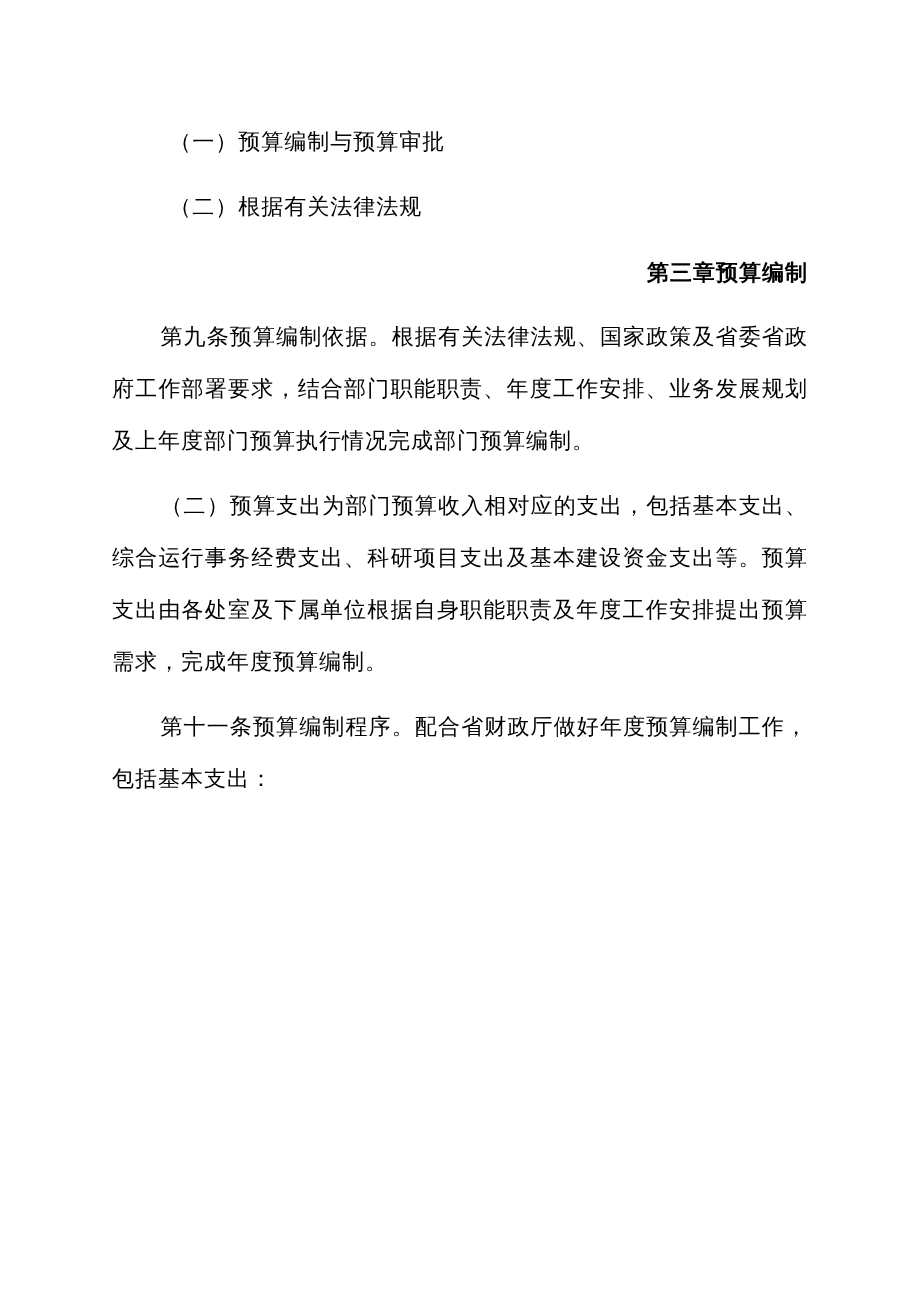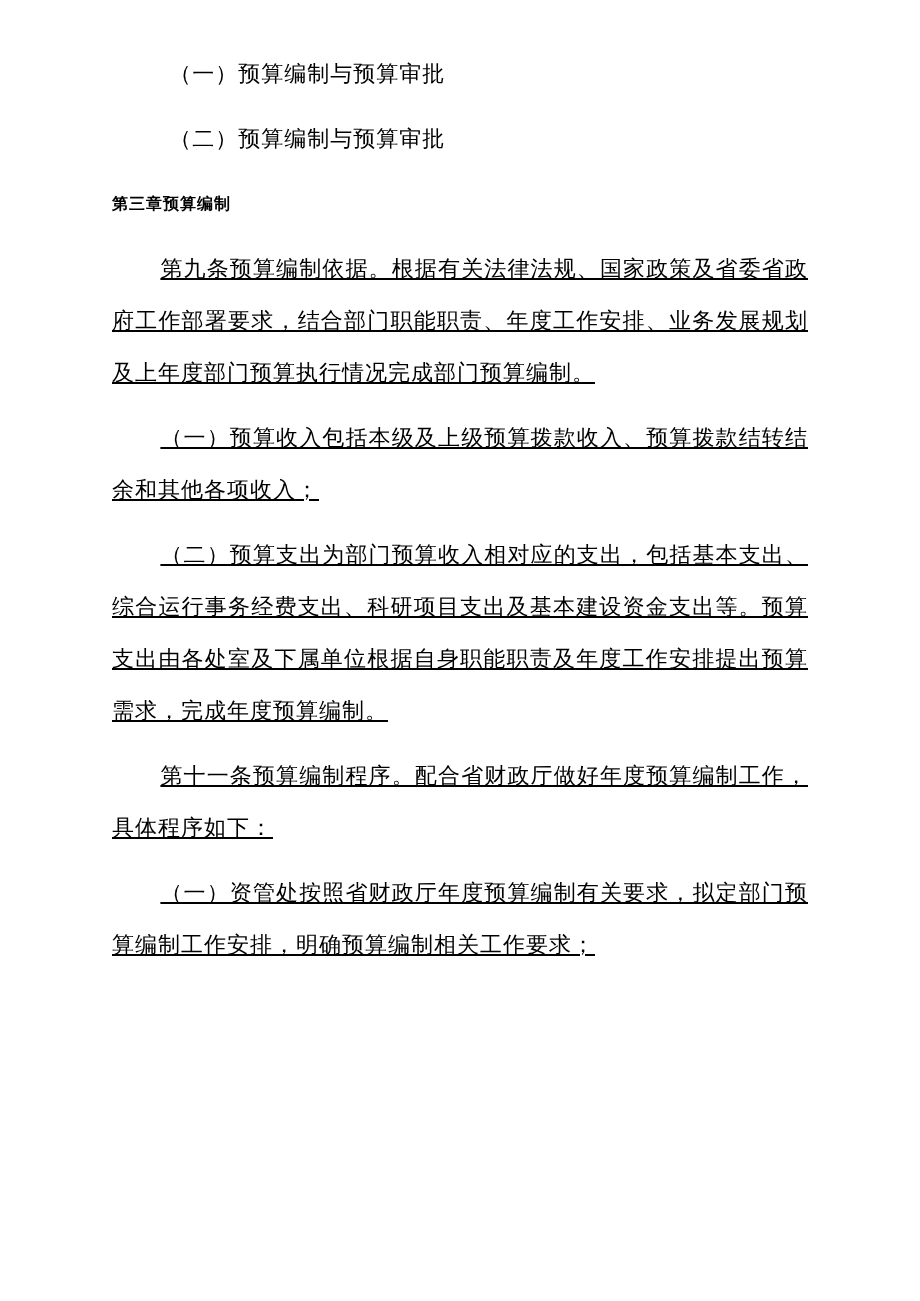--- a/index.html
+++ b/index.html
@@ -11,60 +11,57 @@
     height: 1301px;
     background: #ffffff;
     color: #000000;
     font-family: "DejaVu Serif", "Liberation Serif", serif;
     overflow: hidden;
   }
   .page {
     box-sizing: border-box;
     width: 920px;
     height: 1301px;
-    padding: 48px 112px 40px 112px;
+    padding: 116px 112px 40px 112px;
     background: #ffffff;
   }
   .list-line {
     margin: 0 0 13px 0;
     font-size: 22px;
     line-height: 52px;
     text-indent: 2.6em;
     letter-spacing: 1px;
   }
   .chapter-heading {
     margin: 0 0 13px 0;
-    font-size: 16px;
+    font-size: 22px;
     line-height: 52px;
     font-weight: bold;
-    text-align: left;
+    text-align: right;
     letter-spacing: 1px;
   }
   .para {
     margin: 0 0 13px 0;
     font-size: 22px;
     line-height: 52px;
     text-indent: 2.2em;
     text-align: justify;
     letter-spacing: 1px;
-    text-decoration: underline;
   }
   .para:last-child {
     margin-bottom: 0;
   }
 </style>
 </head>
 <body>
 
 <div class="page">
 
   <p class="list-line">（一）预算编制与预算审批</p>
-  <p class="list-line">（二）预算编制与预算审批</p>
+  <p class="list-line">（二）根据有关法律法规</p>
 
   <h2 class="chapter-heading">第三章预算编制</h2>
 
   <p class="para">第九条预算编制依据。根据有关法律法规、国家政策及省委省政府工作部署要求，结合部门职能职责、年度工作安排、业务发展规划及上年度部门预算执行情况完成部门预算编制。</p>
-  <p class="para">（一）预算收入包括本级及上级预算拨款收入、预算拨款结转结余和其他各项收入；</p>
   <p class="para">（二）预算支出为部门预算收入相对应的支出，包括基本支出、综合运行事务经费支出、科研项目支出及基本建设资金支出等。预算支出由各处室及下属单位根据自身职能职责及年度工作安排提出预算需求，完成年度预算编制。</p>
-  <p class="para">第十一条预算编制程序。配合省财政厅做好年度预算编制工作，具体程序如下：</p>
-  <p class="para">（一）资管处按照省财政厅年度预算编制有关要求，拟定部门预算编制工作安排，明确预算编制相关工作要求；</p>
+  <p class="para">第十一条预算编制程序。配合省财政厅做好年度预算编制工作，包括基本支出：</p>
 
 </div>
 
 </body></html>

